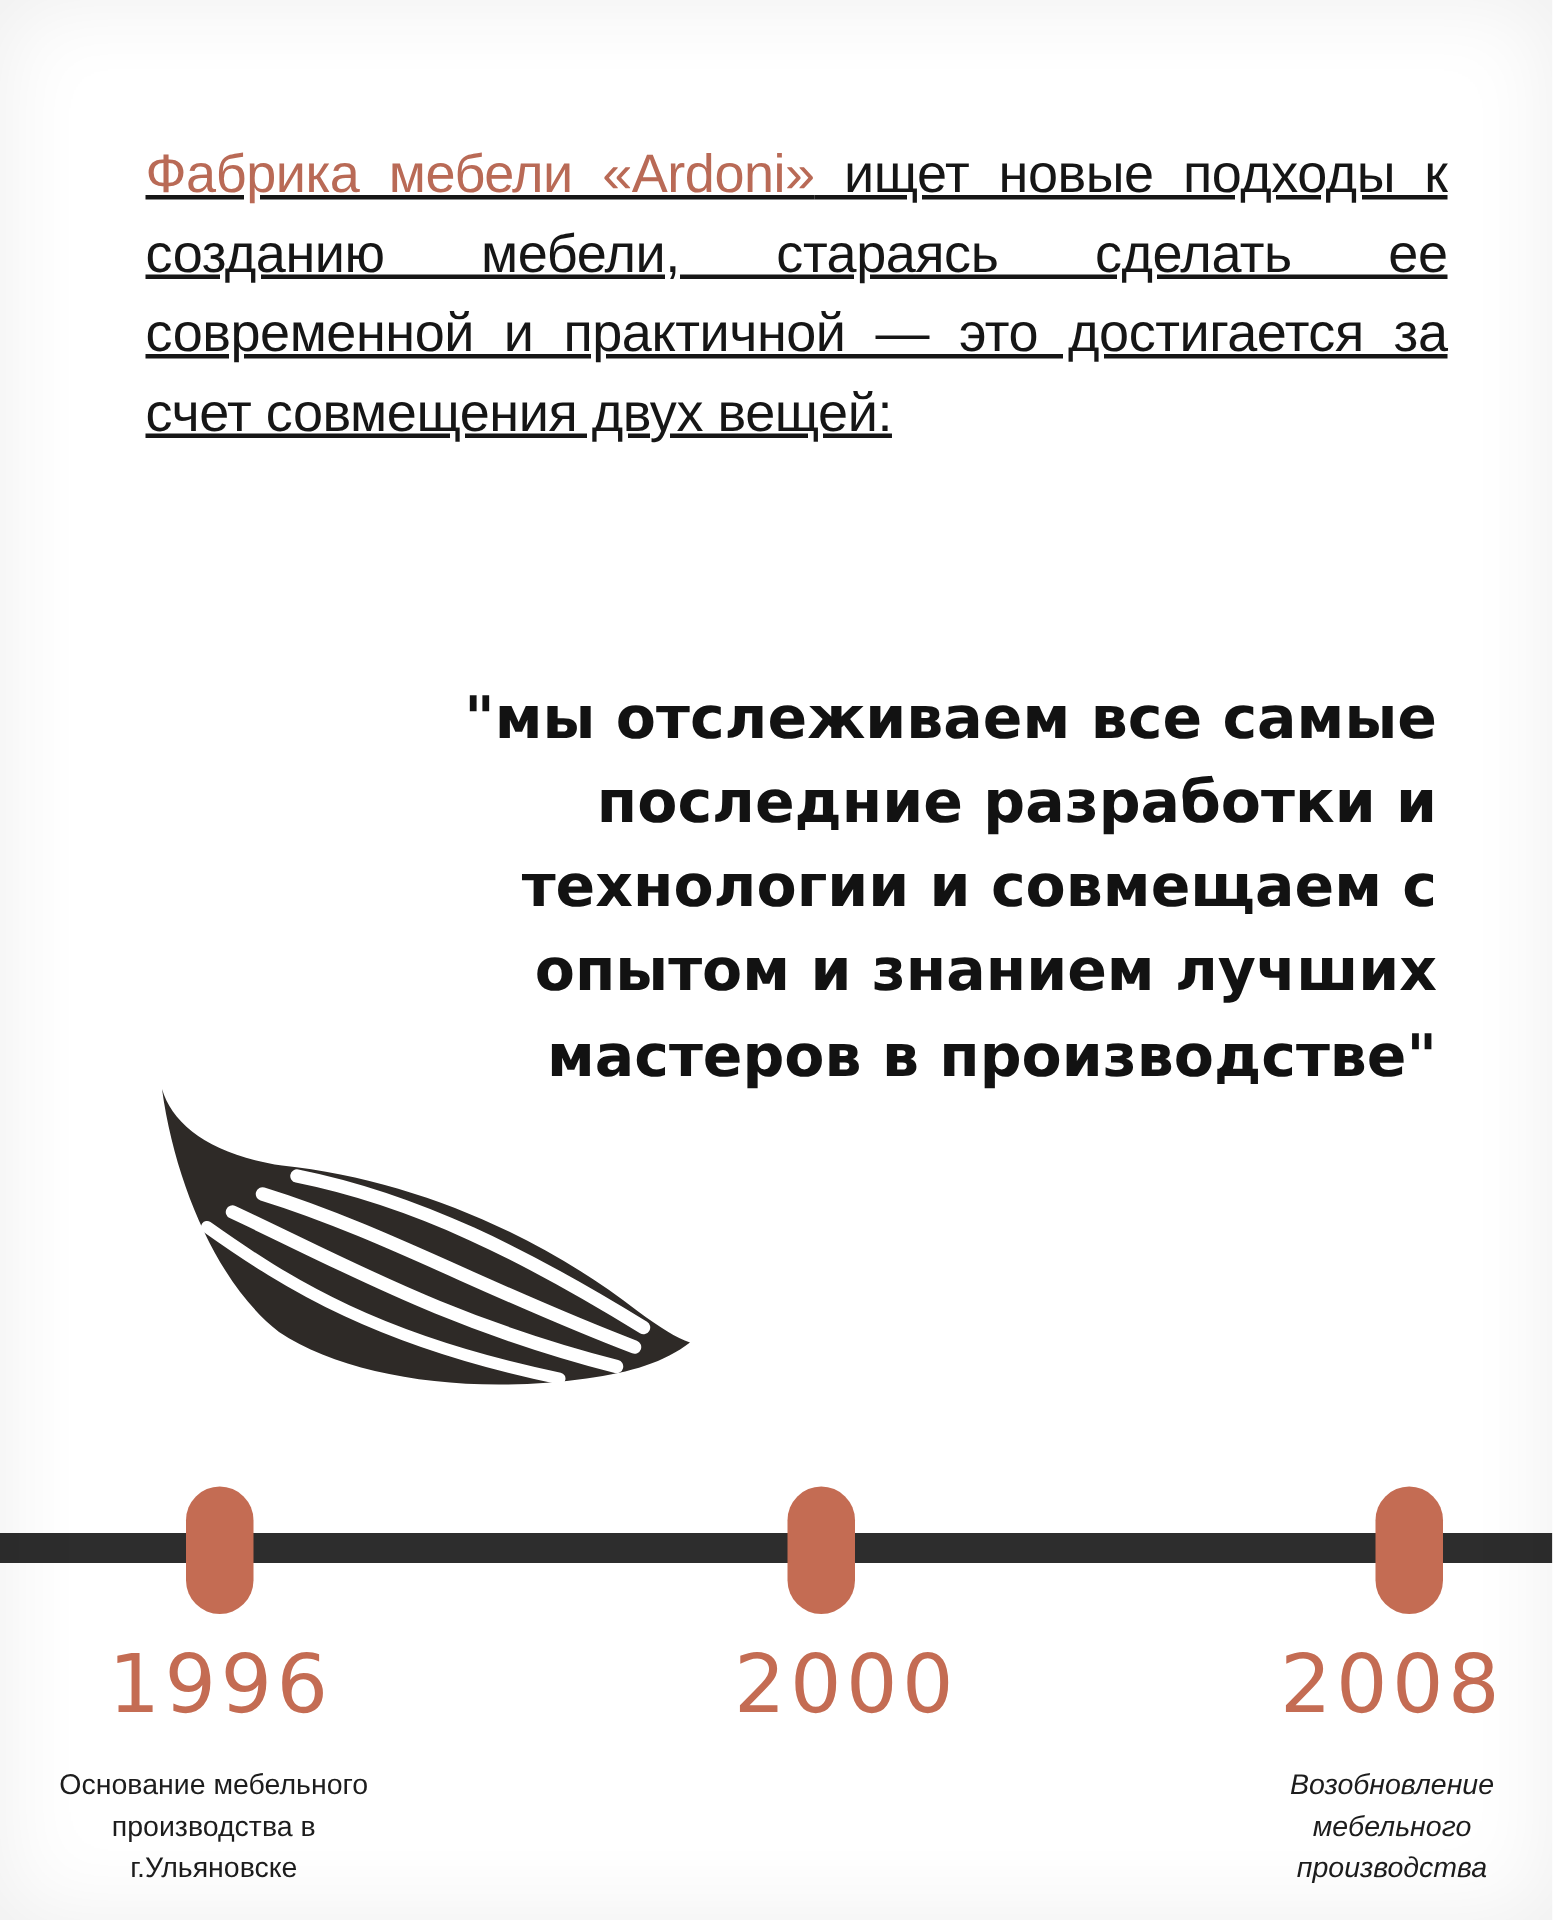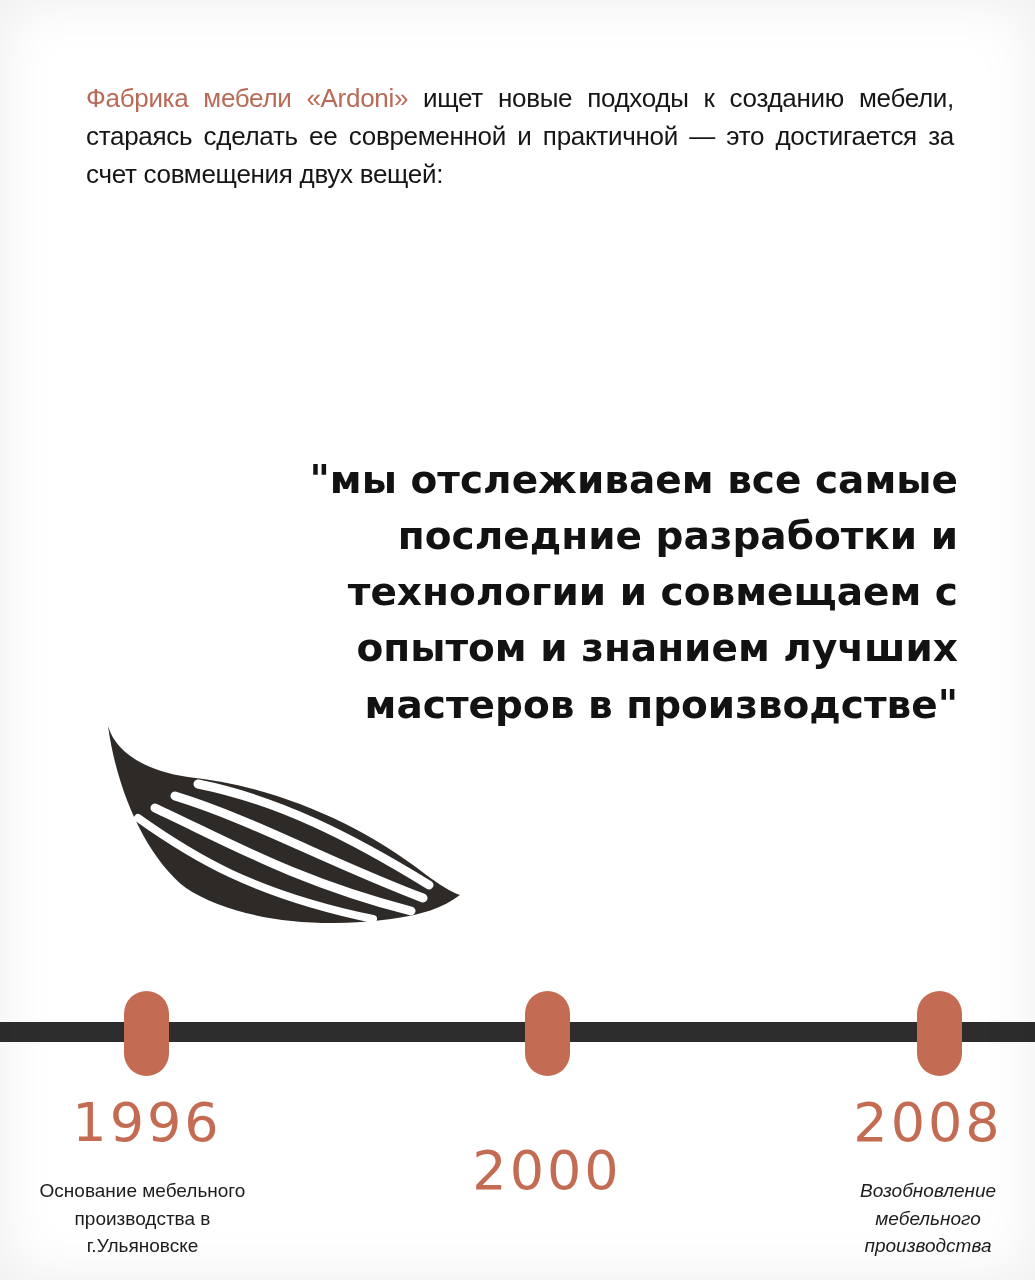--- a/index.html
+++ b/index.html
@@ -9,24 +9,25 @@
     background:var(--background,#ffffff);
     overflow:hidden;
     font-family:"Liberation Sans",sans-serif;
   }
   .page::after{
     content:"";position:absolute;inset:0;
     box-shadow:inset 0 0 60px rgba(0,0,0,0.07);
     pointer-events:none;
   }
   .intro{
-    position:absolute;left:85px;top:78px;width:868px;margin:1px;
-    font-size:26px;line-height:1.47;letter-spacing:-0.3px;
+    position:absolute;left:85px;top:78px;width:868px;margin:12px;
+    font-size:36px;line-height:1.47;letter-spacing:-0.3px;
     color:var(--text,#161616);
     text-align:justify;
+    text-decoration:underline;
   }
   .intro .accent{color:var(--accent,#b96a56);}
   .quote{
     position:absolute;left:222px;top:452px;width:736px;
     font-family:"DejaVu Sans",sans-serif;
     font-weight:700;font-size:39px;line-height:1.44;
     color:#121212;text-align:right;
   }
   .leaf{position:absolute;left:93px;top:722px;width:370px;height:205px;}
   .leaf svg{display:block;width:100%;height:100%;}
@@ -34,21 +35,21 @@
     position:absolute;left:0;top:1022px;width:1035px;height:20px;
     background:var(--bar,#2d2d2d);
   }
   .tl-pill{
     position:absolute;top:991px;width:45px;height:85px;border-radius:23px;
     background:var(--timeline-accent,#c46c53);
   }
   .pill-1{left:124px;} .pill-2{left:525px;} .pill-3{left:917px;}
   .tl-item{position:absolute;top:1096px;transform:translateX(-50%);text-align:center;}
   .item-1{left:147px;width:260px;}
-  .item-2{left:547px;width:310px;margin-top:48px;}
+  .item-2{left:564px;width:310px;}
   .item-3{left:928px;width:220px;}
   .tl-year{
     font-family:"DejaVu Sans",sans-serif;
     font-weight:400;font-size:54px;line-height:1;letter-spacing:3px;
     color:var(--timeline-accent,#c46c53);
   }
   .tl-desc{
     margin:27px auto 0;
     font-size:19px;line-height:1.45;color:#1d1d1d;
   }

